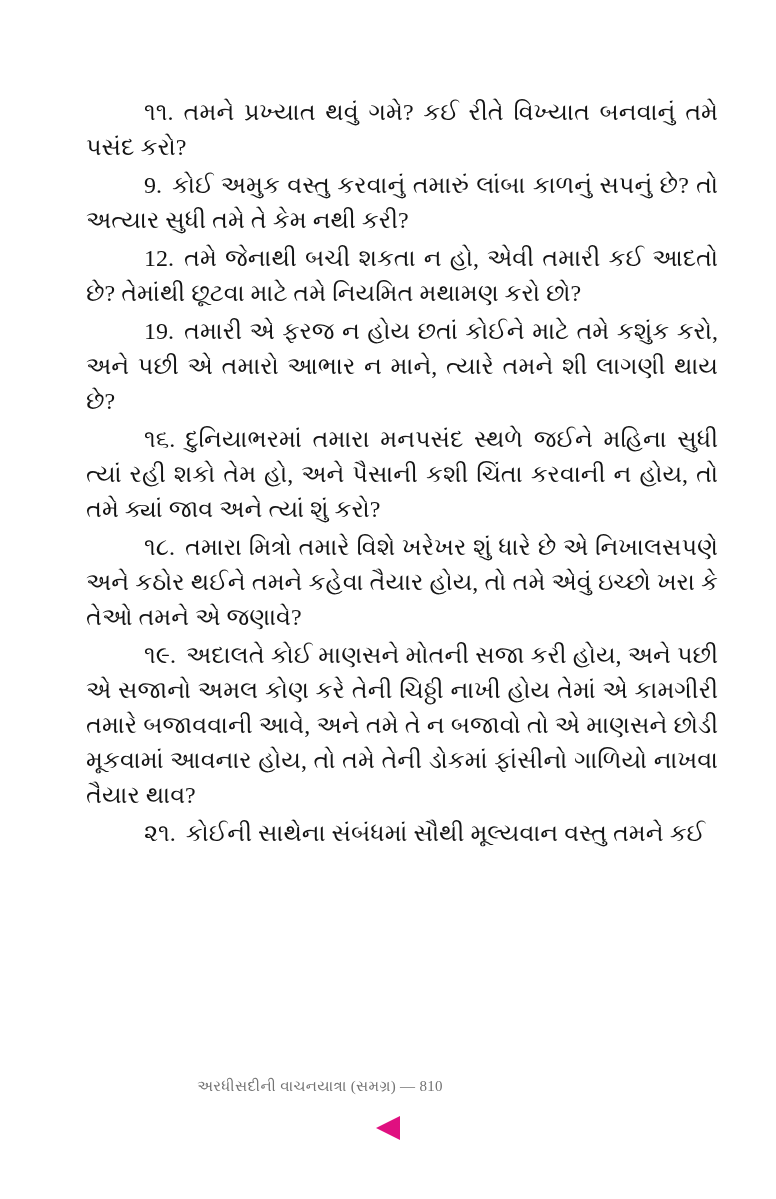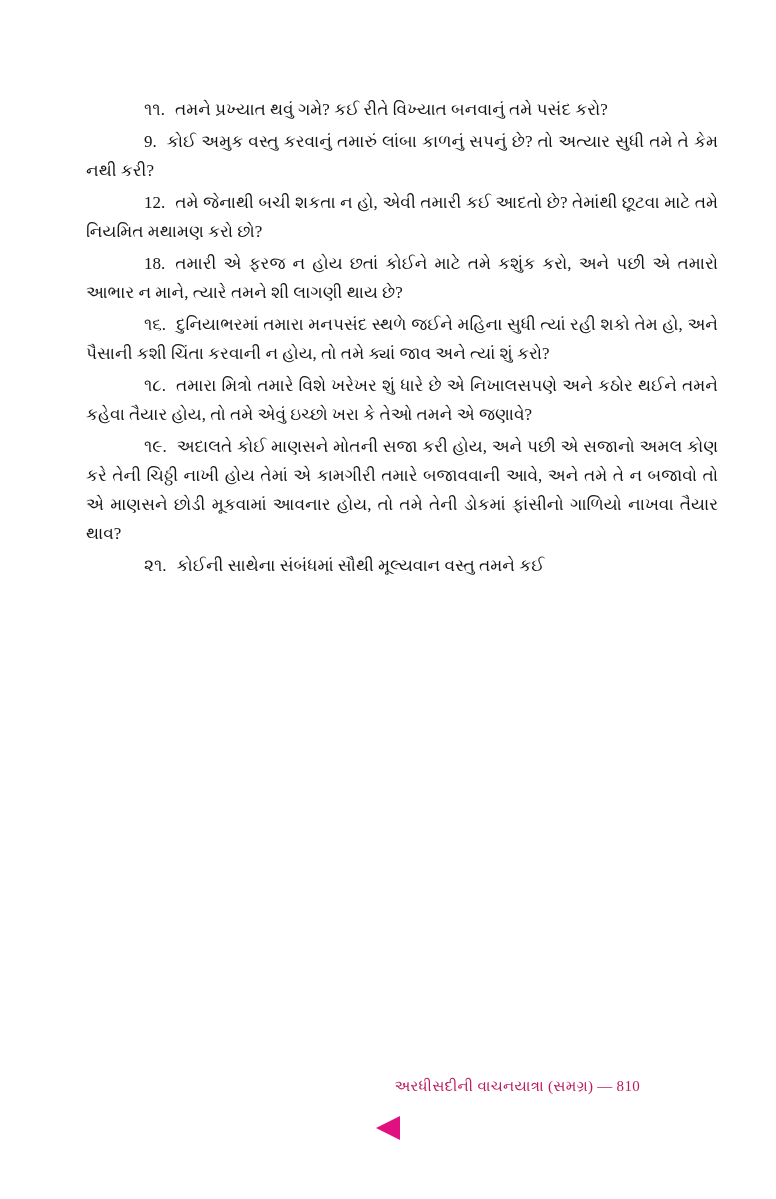--- a/index.html
+++ b/index.html
@@ -14,40 +14,40 @@
     background: #ffffff;
     font-family: "Liberation Serif", "DejaVu Serif", serif;
     color: #141414;
     overflow: hidden;
   }
   .content {
     position: absolute;
     top: 95px;
     left: 86px;
     width: 632px;
-    font-size: 17px;
-    line-height: 29px;
+    font-size: 24px;
+    line-height: 35px;
     text-align: justify;
   }
   .q {
     margin: 0 0 3px 0;
     text-indent: 58px;
   }
   .qnum {
     padding-right: 10px;
     white-space: nowrap;
   }
   .footer {
     position: absolute;
     top: 1078px;
     left: 0;
     width: 640px;
-    text-align: right;
+    text-align: center;
     font-size: 15px;
-    color: #be185d;
+    color: #737373;
     letter-spacing: 0.3px;
   }
   .nav {
     position: absolute;
     top: 1116px;
     left: 0;
     width: 776px;
     display: flex;
     justify-content: center;
   }
@@ -63,21 +63,21 @@
 </style>
 </head>
 <body>
 
 <div class="page">
 
   <div class="content">
     <p class="q"><span class="qnum">૧૧.</span><span>તમને પ્રખ્યાત થવું ગમે? કઈ રીતે વિખ્યાત બનવાનું તમે પસંદ કરો?</span></p>
     <p class="q"><span class="qnum">9.</span><span>કોઈ અમુક વસ્તુ કરવાનું તમારું લાંબા કાળનું સપનું છે? તો અત્યાર સુધી તમે તે કેમ નથી કરી?</span></p>
     <p class="q"><span class="qnum">12.</span><span>તમે જેનાથી બચી શકતા ન હો, એવી તમારી કઈ આદતો છે? તેમાંથી છૂટવા માટે તમે નિયમિત મથામણ કરો છો?</span></p>
-    <p class="q"><span class="qnum">18.</span><span>તમારી એ ફરજ ન હોય છતાં કોઈને માટે તમે કશુંક કરો, અને પછી એ તમારો આભાર ન માને, ત્યારે તમને શી લાગણી થાય છે?</span></p>
+    <p class="q"><span class="qnum">19.</span><span>તમારી એ ફરજ ન હોય છતાં કોઈને માટે તમે કશુંક કરો, અને પછી એ તમારો આભાર ન માને, ત્યારે તમને શી લાગણી થાય છે?</span></p>
     <p class="q"><span class="qnum">૧૬.</span><span>દુનિયાભરમાં તમારા મનપસંદ સ્થળે જઈને મહિના સુધી ત્યાં રહી શકો તેમ હો, અને પૈસાની કશી ચિંતા કરવાની ન હોય, તો તમે ક્યાં જાવ અને ત્યાં શું કરો?</span></p>
     <p class="q"><span class="qnum">૧૮.</span><span>તમારા મિત્રો તમારે વિશે ખરેખર શું ધારે છે એ નિખાલસપણે અને કઠોર થઈને તમને કહેવા તૈયાર હોય, તો તમે એવું ઇચ્છો ખરા કે તેઓ તમને એ જણાવે?</span></p>
     <p class="q"><span class="qnum">૧૯.</span><span>અદાલતે કોઈ માણસને મોતની સજા કરી હોય, અને પછી એ સજાનો અમલ કોણ કરે તેની ચિઠ્ઠી નાખી હોય તેમાં એ કામગીરી તમારે બજાવવાની આવે, અને તમે તે ન બજાવો તો એ માણસને છોડી મૂકવામાં આવનાર હોય, તો તમે તેની ડોકમાં ફાંસીનો ગાળિયો નાખવા તૈયાર થાવ?</span></p>
     <p class="q"><span class="qnum">૨૧.</span><span>કોઈની સાથેના સંબંધમાં સૌથી મૂલ્યવાન વસ્તુ તમને કઈ</span></p>
   </div>
 
   <div class="footer">
     <span>અરધીસદીની વાચનયાત્રા (સમગ્ર) — 810</span>
   </div>
 

